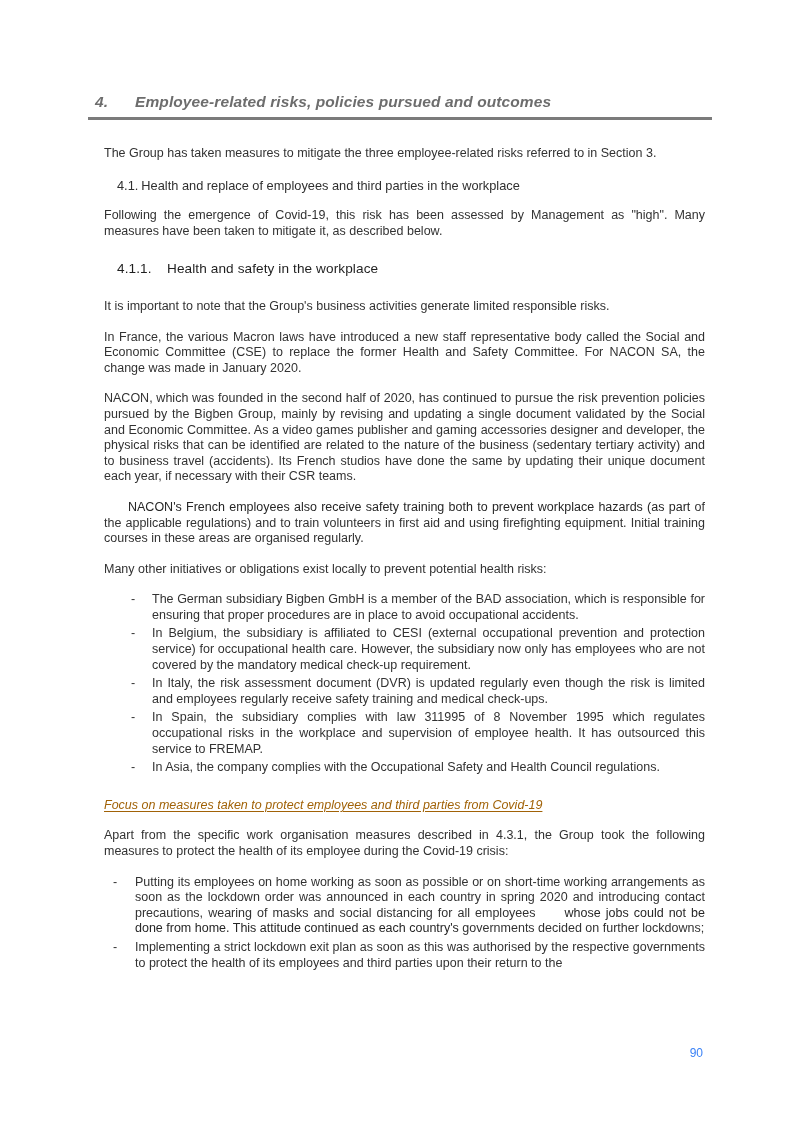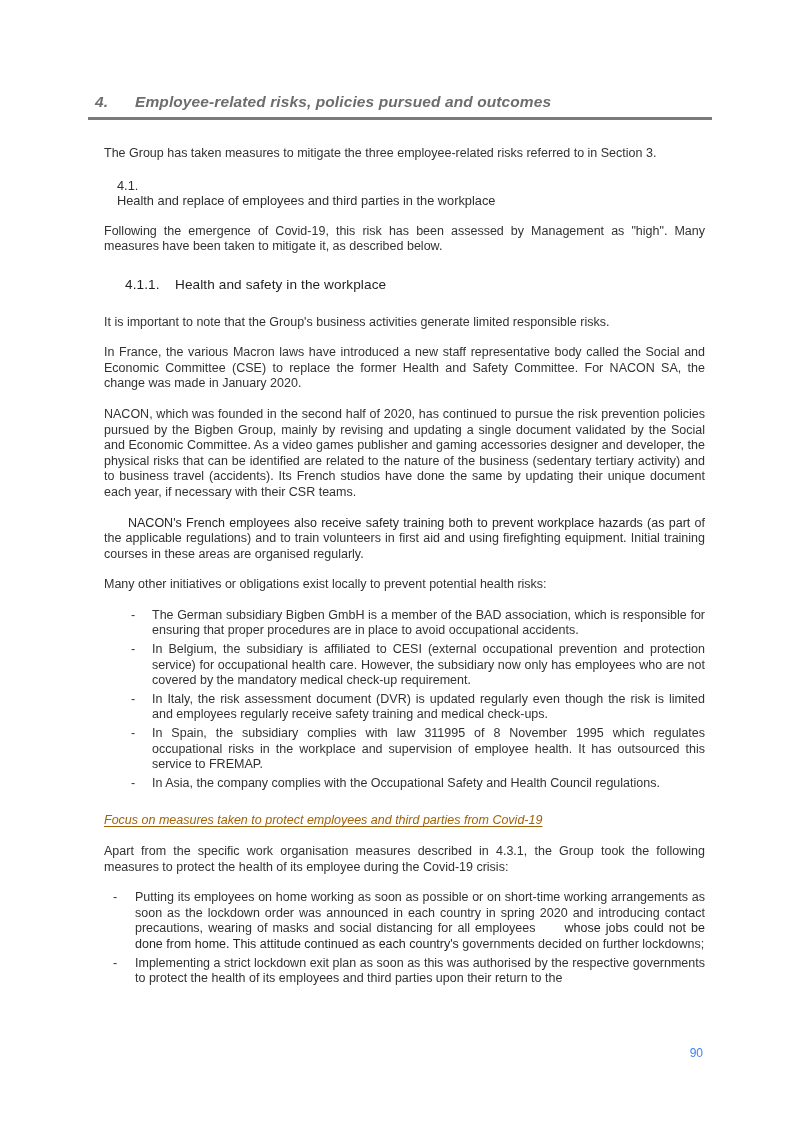--- a/index.html
+++ b/index.html
@@ -40,33 +40,32 @@
 
   p { margin: 15px 0; text-align: justify; }
   .first-para { margin-top: 26px; text-align: left; }
 
   
   .sub-heading {
     display: flex;
     margin: 16px 0 15px 13px;
     color: #2f2f2f;
     font-size: 12.8px;
-    flex-direction: column;
   }
   .sub-heading .num { flex: none; margin-right: 3px; }
 
   
   .subsub-heading {
     display: flex;
     margin: 22px 0 22px 13px;
     color: #1f1f1f;
     font-size: 13.6px;
     letter-spacing: 0.1px;
   }
-  .subsub-heading .num { flex: none; width: 50px; margin-left: 8px; }
+  .subsub-heading .num { flex: none; width: 50px; }
 
   .bold-seg { font-weight: normal; color: #262626; padding-left: 24px; }
 
   ul.dash-list { list-style: none; margin: 8px 0 15px 0; padding: 0; }
   ul.dash-list li {
     display: flex;
     margin: 0 0 3px 0;
     text-align: justify;
   }
   ul.local li .marker { flex: none; width: 21px; margin-left: 27px; text-align: left; }

